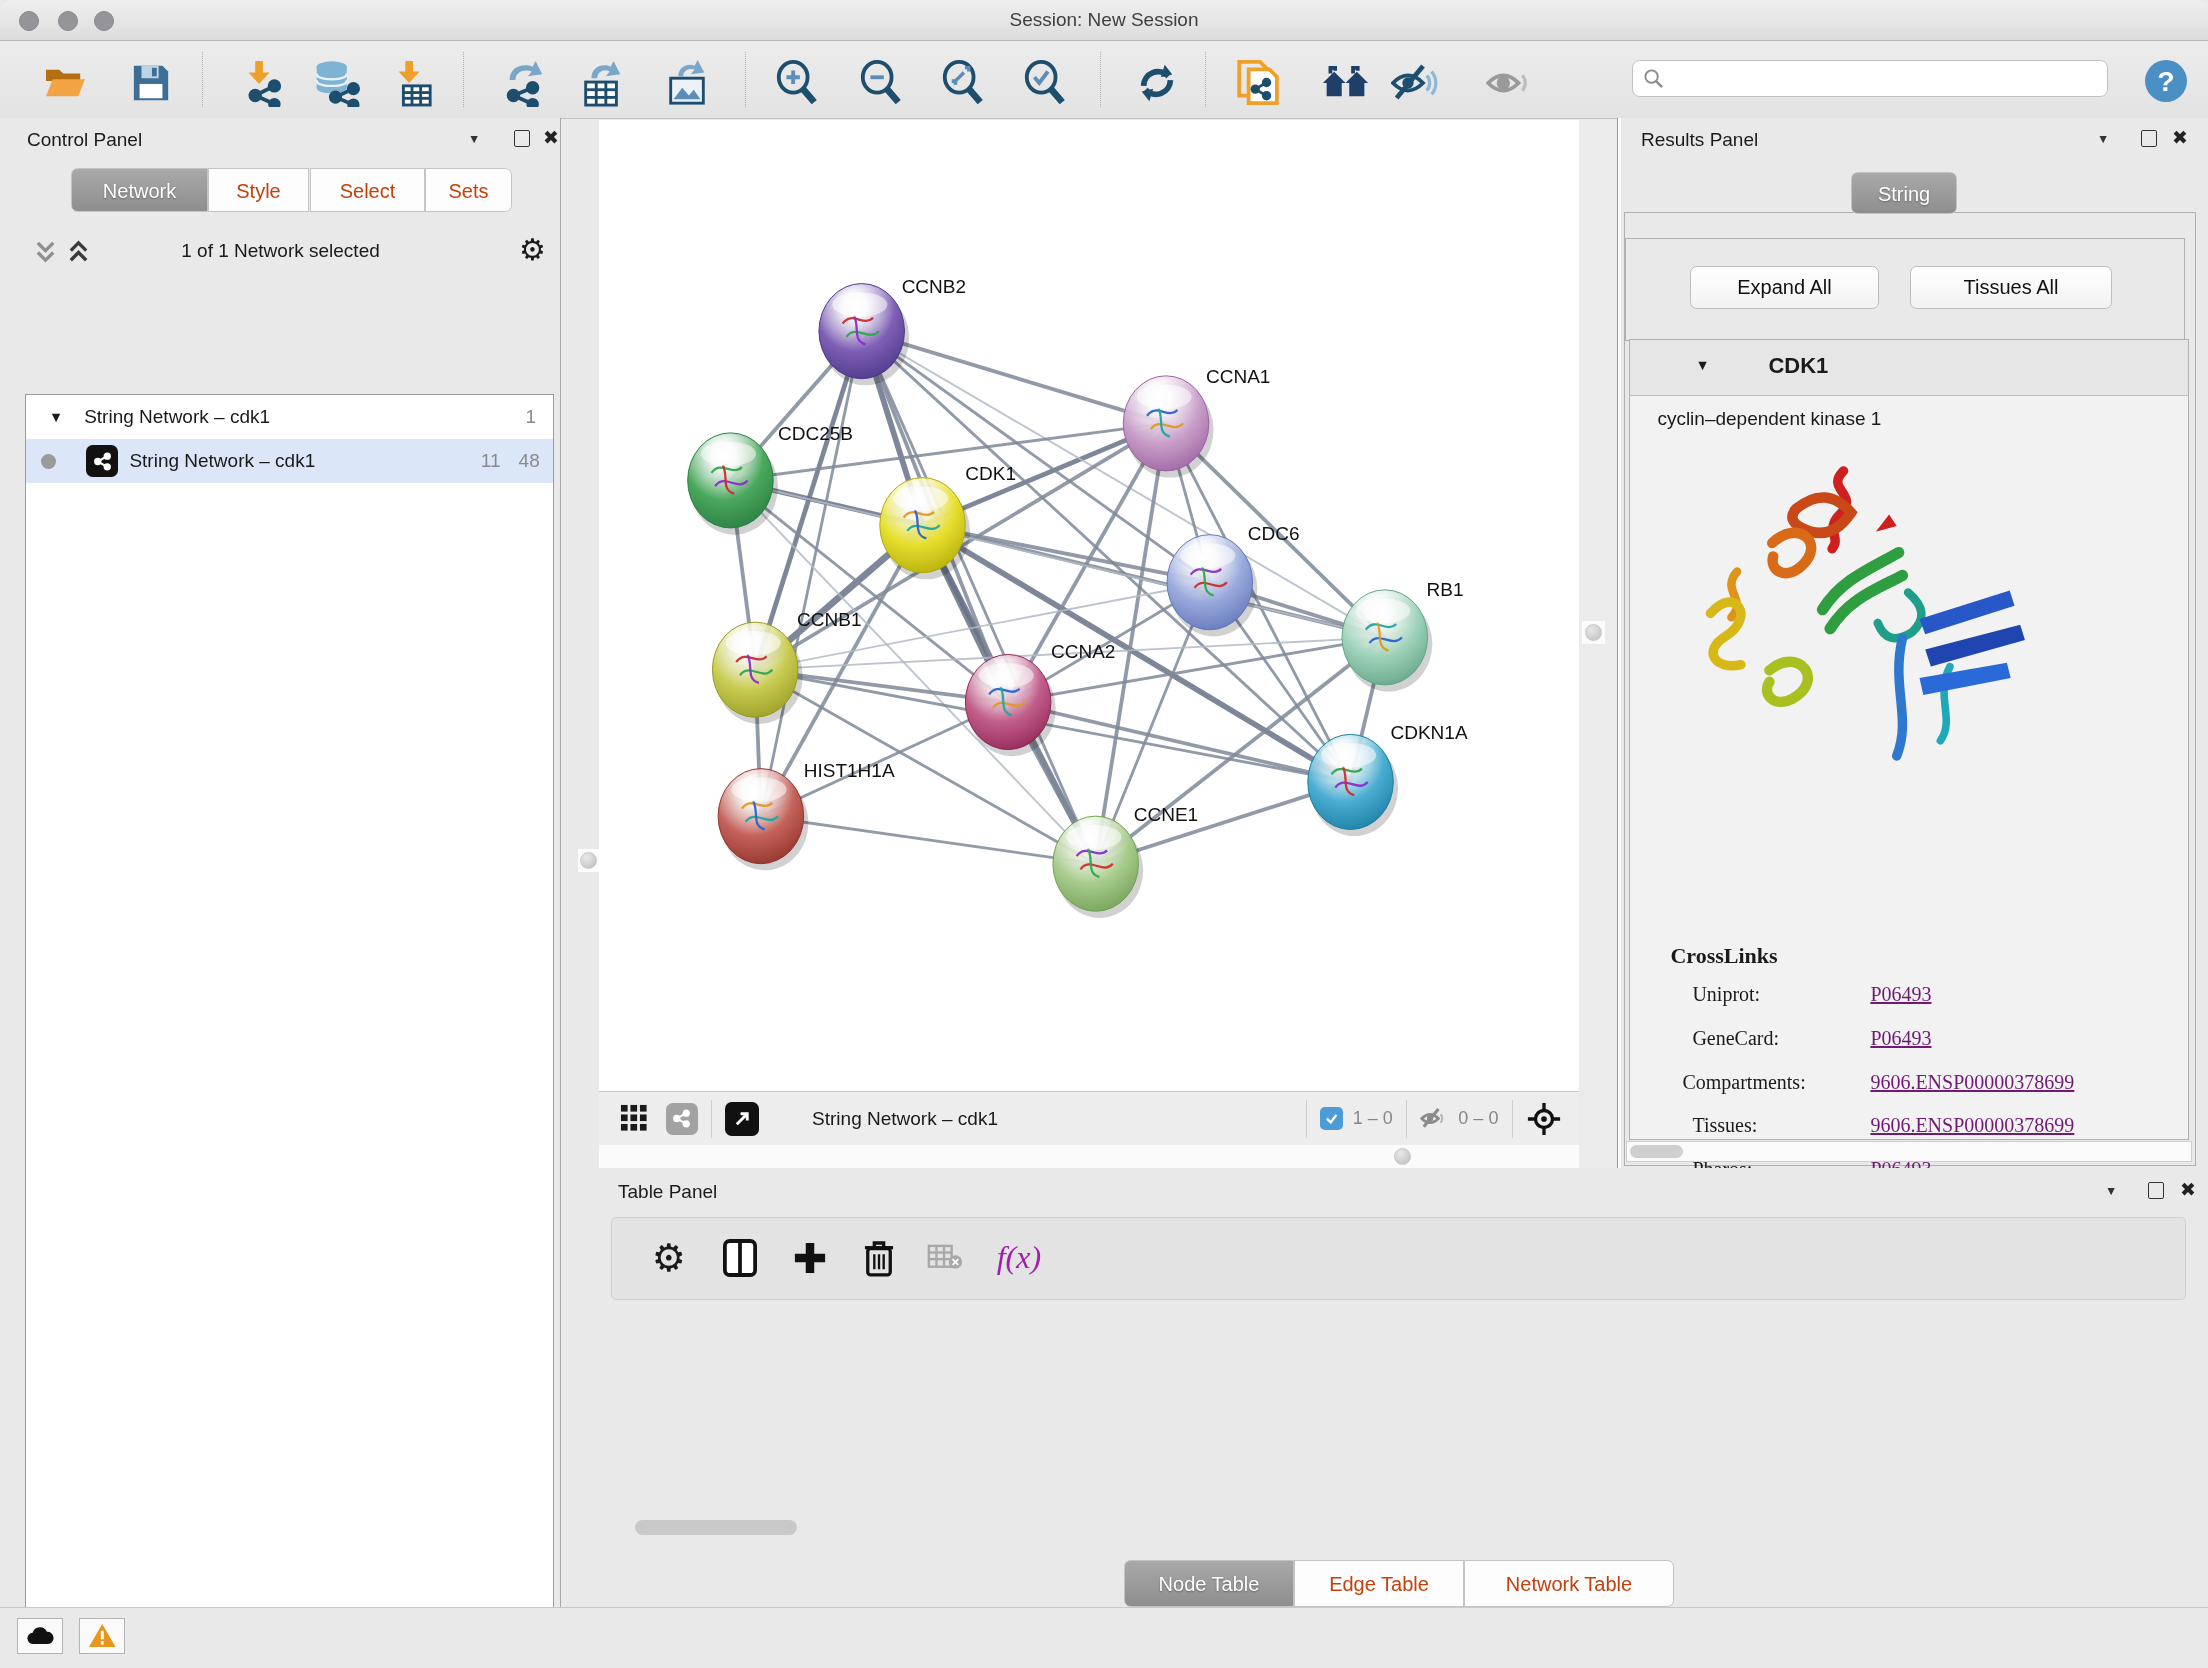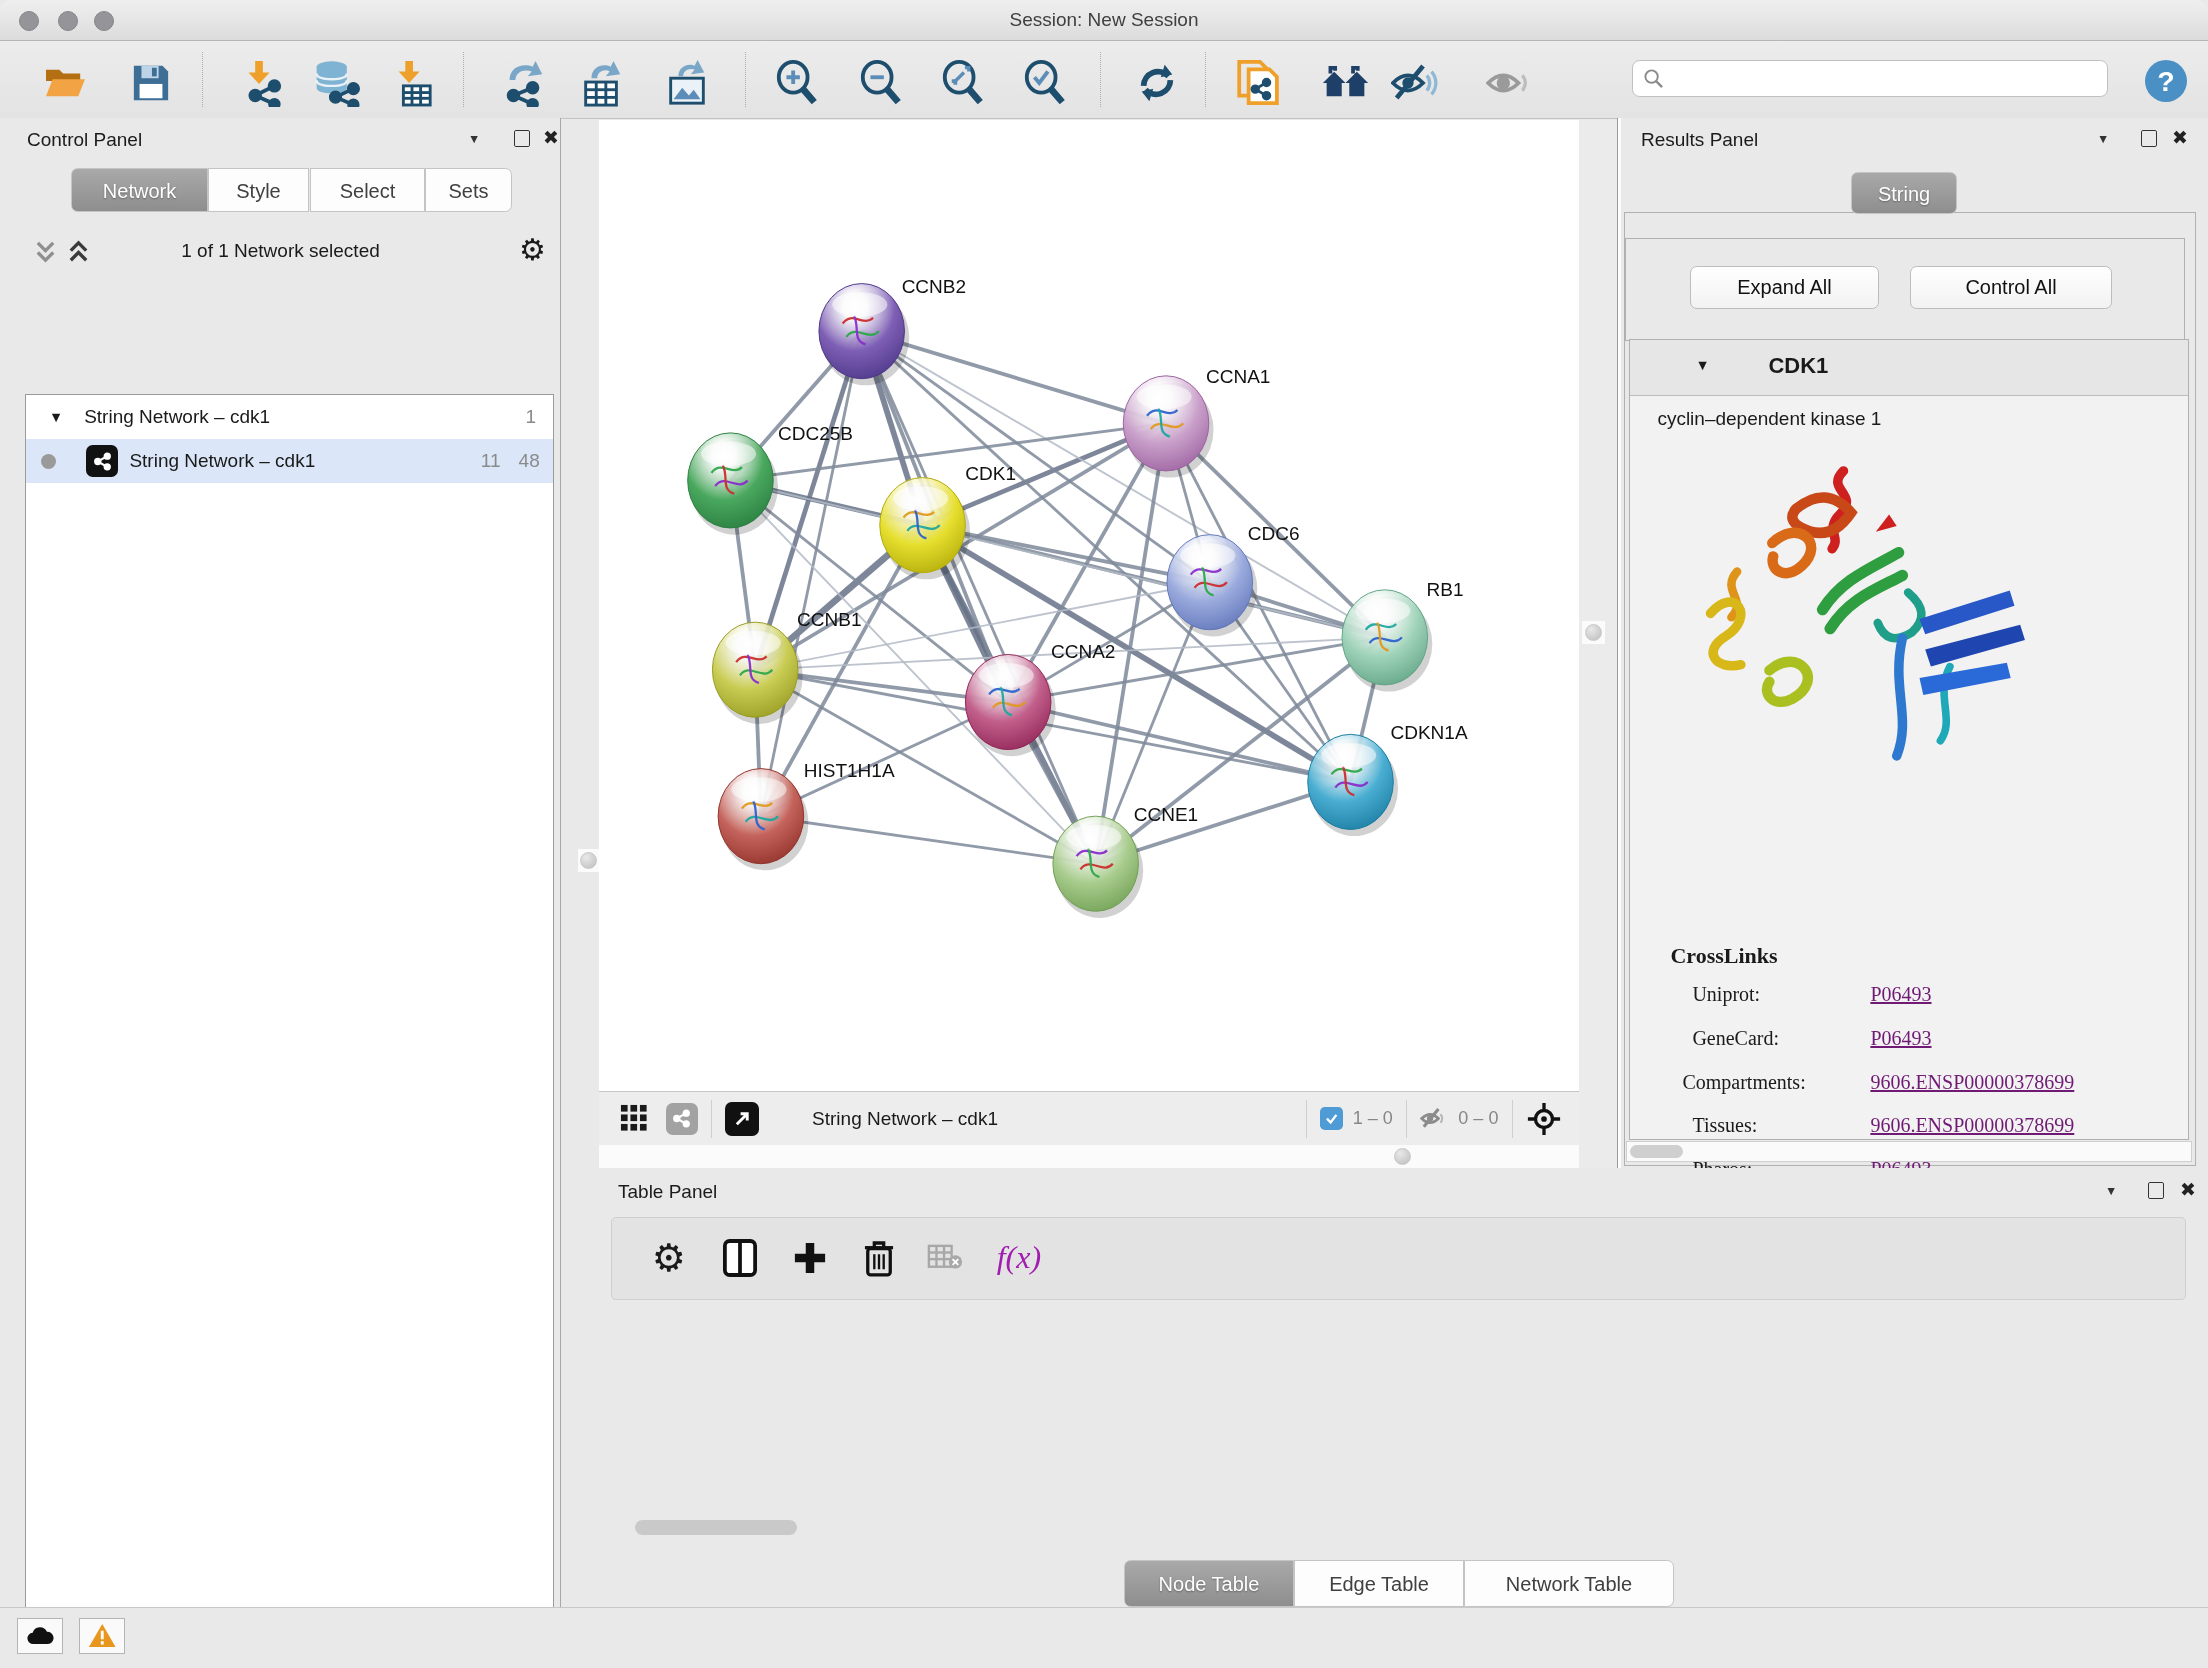--- a/index.html
+++ b/index.html
@@ -17,21 +17,21 @@
   .tbi{top:17px;width:49px;height:49px;display:flex;align-items:center;justify-content:center;}
   .tbsep{top:11.4px;width:0;height:55px;border-left:1.9px dotted #aeaeae;}
   .searchbox{left:1632px;top:19px;width:476px;height:37px;background:#fff;border:1px solid #c0c0c0;
              border-radius:7.6px;display:flex;align-items:center;padding-left:9.5px;box-sizing:border-box;}
   
   .cp-title,.rp-title,.tp-title{font-size:19px;color:#1b1b1b;}
   .winbtn-caret{font-size:12.4px;color:#333;}
   .winbtn-box{width:14.3px;height:14.3px;border:1.9px solid #333;border-radius:1.9px;}
   .winbtn-x{font-size:19px;color:#222;font-weight:bold;}
   .tabbtn{height:44px;line-height:44px;text-align:center;background:#fdfdfd;border:1px solid #c4c4c4;
-          font-size:20px;color:#404040;box-sizing:border-box;}
+          font-size:20px;color:#c2410c;box-sizing:border-box;}
   .tabbtn.sel{background:linear-gradient(#a9a9a9,#8e8e8e);color:#fff;text-shadow:0 1px 1.9px rgba(0,0,0,.35);}
   .tree-box{left:25px;top:276px;width:527px;height:1324px;background:#fff;border:1.9px solid #9b9b9b;}
   .tree-row{left:0;width:100%;height:44px;display:flex;align-items:center;font-size:19px;}
   .tree-row.sel{background:#dbe7f8;}
   .count{color:#8a8a8a;}
   .share-badge{width:32px;height:32px;border-radius:6.7px;background:#111;display:flex;align-items:center;justify-content:center;}
   
   .canvas{left:599px;top:120px;width:980px;height:971px;background:#fff;}
   .netstatus{left:599px;top:1091px;width:980px;height:53px;background:#ededed;border-top:1px solid #c6c6c6;
              border-bottom:1px solid #c6c6c6;display:flex;align-items:center;}
@@ -609,21 +609,21 @@
   <div class="abs rp-title" style="left:23px;top:11.4px">Results Panel</div>
   <div class="abs winbtn-caret" style="left:479px;top:14.3px">▼</div>
   <div class="abs winbtn-box" style="left:523px;top:12.4px"></div>
   <div class="abs winbtn-x" style="left:554px;top:7.6px">✖</div>
 
   <div class="abs rbox" style="left:5.7px;top:94px;width:570px;height:952px;"></div>
   <div class="abs tabbtn sel" style="left:233px;top:54px;width:106px;height:42px;line-height:42px;border-radius:6.7px;">String</div>
 
   <div class="abs rbox" style="left:7px;top:114px;width:558px;height:101px;margin-top:6px;">
     <div class="abs btn" style="left:64px;top:27px;width:187px;height:41px;line-height:41px;">Expand All</div>
-    <div class="abs btn" style="left:284px;top:27px;width:200px;height:41px;line-height:41px;">Control All</div>
+    <div class="abs btn" style="left:284px;top:27px;width:200px;height:41px;line-height:41px;">Tissues All</div>
   </div>
 
   <div class="abs rbox" style="left:11.4px;top:221px;width:558px;height:799px;background:#f2f2f2;">
     <div class="abs" style="left:0;top:0;width:100%;height:55px;background:#e6e6e6;border-bottom:1px solid #bdbdbd;">
       <span class="abs" style="left:65px;top:17px;font-size:14.3px;">▼</span>
       <span class="abs" style="left:138px;top:13.3px;font-size:22px;font-weight:bold;">CDK1</span>
     </div>
     <div class="abs" style="left:27px;top:68px;font-size:19px;">cyclin–dependent kinase 1</div>
 
     <svg class="abs" style="left:52px;top:110px" width="361" height="342" viewBox="0 0 380 360">

